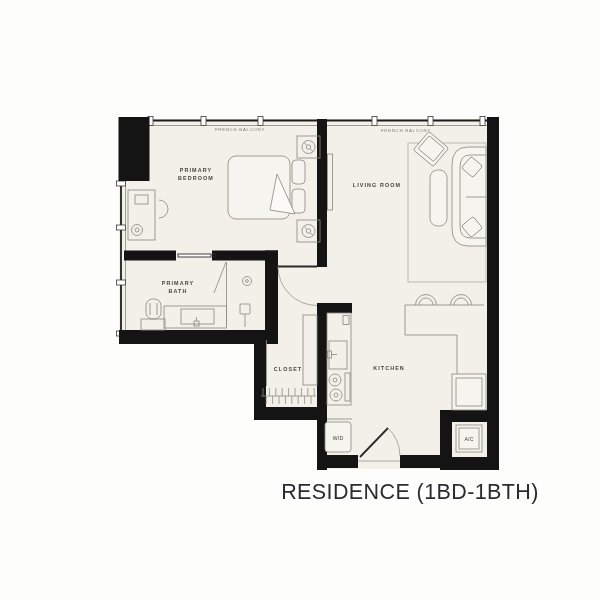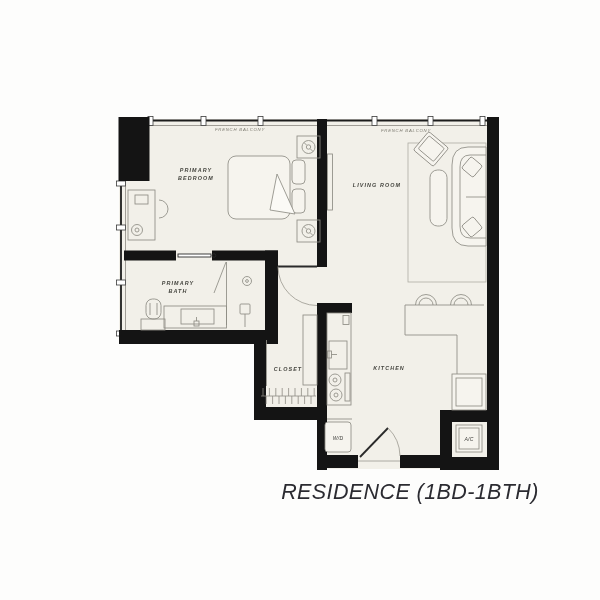--- a/index.html
+++ b/index.html
@@ -1,17 +1,17 @@
 <!DOCTYPE html>
 <html><head>
 <meta charset="utf-8">
 <style>
   html,body{margin:0;padding:0;background:#ffffff;}
   .stage{position:relative;width:600px;height:600px;background:#fdfdfc;overflow:hidden;
-         font-family:"Liberation Sans", sans-serif;font-style:italic;}
+         font-family:"Liberation Sans", sans-serif;}
   svg{position:absolute;left:0;top:0;}
   .wall{fill:#141414;stroke:none;}
   .furn{fill:none;stroke:#8e8c84;stroke-width:0.85;}
   .furnfill{fill:#f6f4ee;stroke:#8e8c84;stroke-width:0.85;}
   .floor{fill:#f2f0e9;stroke:none;}
   .winline{stroke:#1c1c1c;stroke-width:1.8;}
   .winline2{stroke:#8a8880;stroke-width:0.8;}
   .wintick{fill:#ffffff;stroke:#3a3a3a;stroke-width:0.8;}
   .doorleaf{stroke:#2a2a2a;stroke-width:1.8;fill:none;}
   .doorarc{stroke:#9a988f;stroke-width:0.8;fill:none;}

